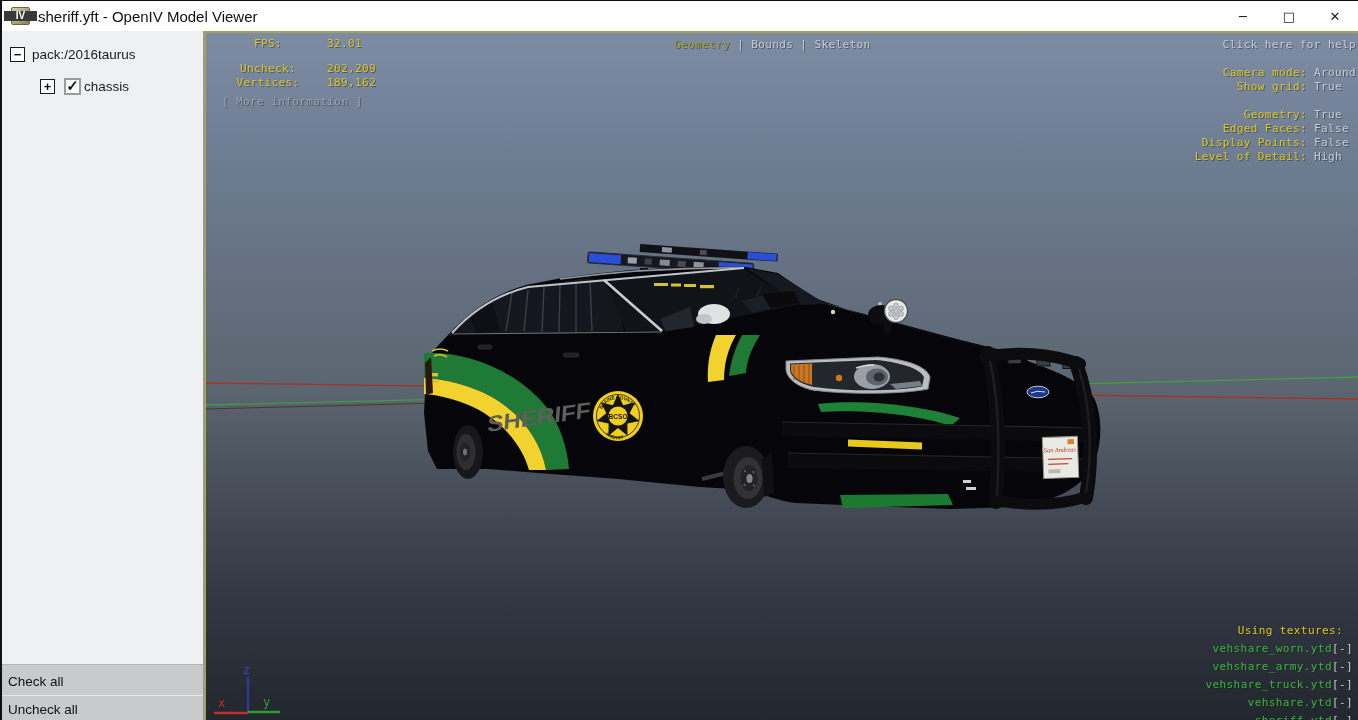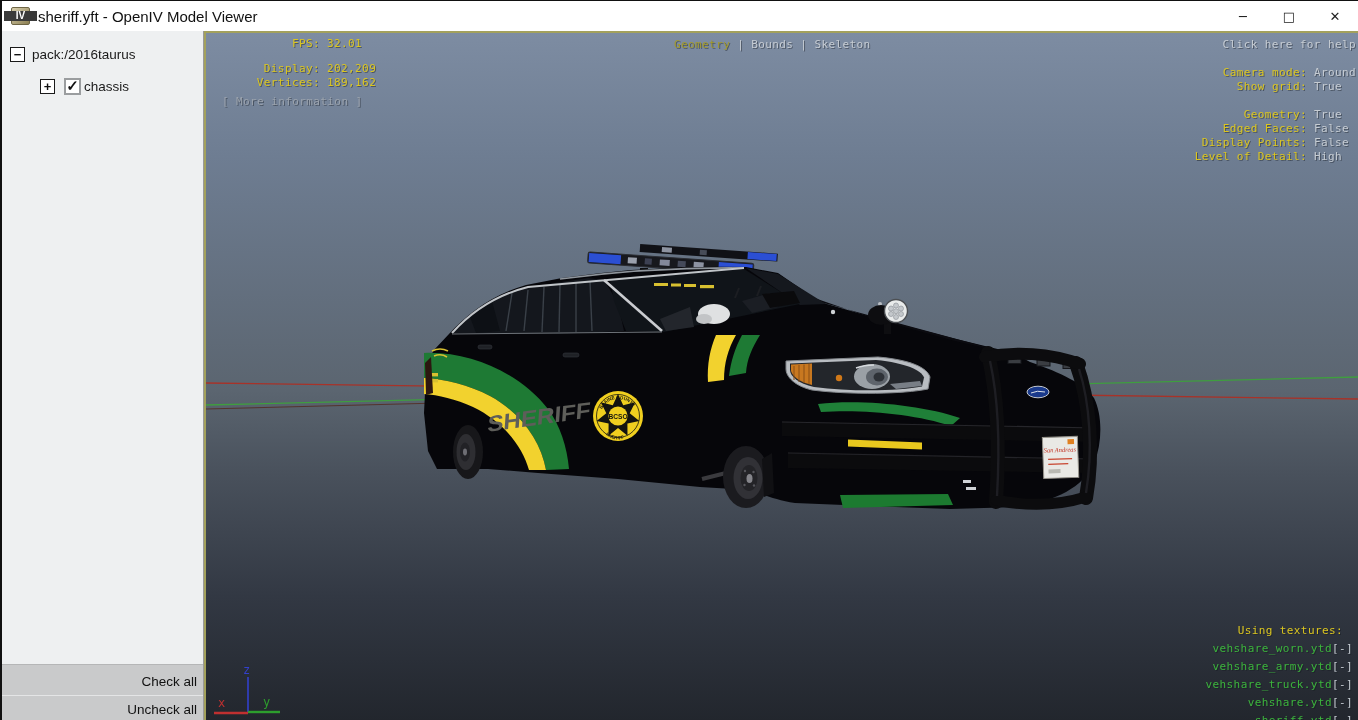--- a/index.html
+++ b/index.html
@@ -46,42 +46,42 @@
   .checkbox{
     width:17px;height:17px;background:#fff;border:2px solid #9a9d9f;box-sizing:border-box;
     margin-left:9px;display:flex;align-items:center;justify-content:center;
     font-size:15px;font-weight:bold;color:#111;flex:0 0 auto;
   }
   .tree-label{margin-left:7px;white-space:nowrap;}
   .tree-row.child .tree-label{margin-left:3px;}
   .side-buttons{position:absolute;left:0;bottom:0;width:100%;}
   .side-btn{
     width:100%;height:31px;background:#c9cacb;border:none;border-top:1px solid #e4e5e6;
-    font-size:13.5px;color:#111;text-align:right;line-height:31px;cursor:default;
+    font-size:13.5px;color:#111;text-align:left;line-height:31px;cursor:default;
     font-family:"Liberation Sans",sans-serif;
   }
   .side-btn.first{border-top:1px solid #b5b6b7;}
   .side-btn.cut{height:26px;line-height:26px;}
   
   .viewport{
     position:absolute;left:204px;top:30px;width:1154px;height:690px;overflow:hidden;
     border-top:2px solid #a3a15c;border-left:2px solid #a3a15c;box-sizing:border-box;
     background:linear-gradient(to bottom,#7d8ca2 0%,#6e7d92 18%,#5b6570 52%,#49515c 64%,#323843 82%,#22262d 100%);
   }
   .viewport svg{position:absolute;left:0;top:0;}
   .hud{position:absolute;font-family:"DejaVu Sans Mono","Liberation Mono",monospace;
        font-size:11px;letter-spacing:0.4px;white-space:nowrap;
        text-shadow:1px 1px 0 rgba(20,24,30,0.45);z-index:3;}
   .c-yellow{color:#dcc61f;}
   .c-gray{color:#c6ccd3;}
   .c-dimgray{color:#9ba3ad;}
   .c-olive{color:#a39a2b;}
   .c-green{color:#3cb43c;}
   .stat-row{display:flex;height:14px;line-height:14px;}
-  .stat-row .lbl{width:104px;text-align:right;}
+  .stat-row .lbl{width:104px;text-align:center;}
   .stat-row .val{margin-left:7px;}
   .tabs{display:flex;gap:7px;height:14px;line-height:14px;}
   .set-block .set-row{display:flex;justify-content:flex-end;height:14px;line-height:14px;}
   .set-row .val{width:42px;margin-left:7px;text-align:left;overflow:hidden;}
   .set-row.gap{margin-top:14px;align-items:center;}
   .tex-row{display:flex;justify-content:flex-end;height:18px;line-height:12px;padding-right:3px;}
   .tex-header{padding-right:13px;text-align:right;height:18px;line-height:12px;}
 </style>
 </head>
 <body>
@@ -353,21 +353,21 @@
       <text x="263" y="705" fill="#2d9e2d">y</text>
     </g>
   </svg>
 
   <div class="hud" style="left:10px;top:4px;">
     <div class="stat-row">
       <span class="lbl c-yellow">FPS:</span>
       <span class="val c-yellow">32.01</span>
     </div>
     <div class="stat-row" style="margin-top:11px;">
-      <span class="lbl c-yellow">Display:</span>
+      <span class="lbl c-yellow">Uncheck:</span>
       <span class="val c-yellow">202,209</span>
     </div>
     <div class="stat-row">
       <span class="lbl c-yellow">Vertices:</span>
       <span class="val c-yellow">189,162</span>
     </div>
     <div class="c-dimgray" style="margin-top:5px;margin-left:6px;">[ More information ]</div>
   </div>
 
   <div class="hud tabs" style="left:468px;top:5px;">

